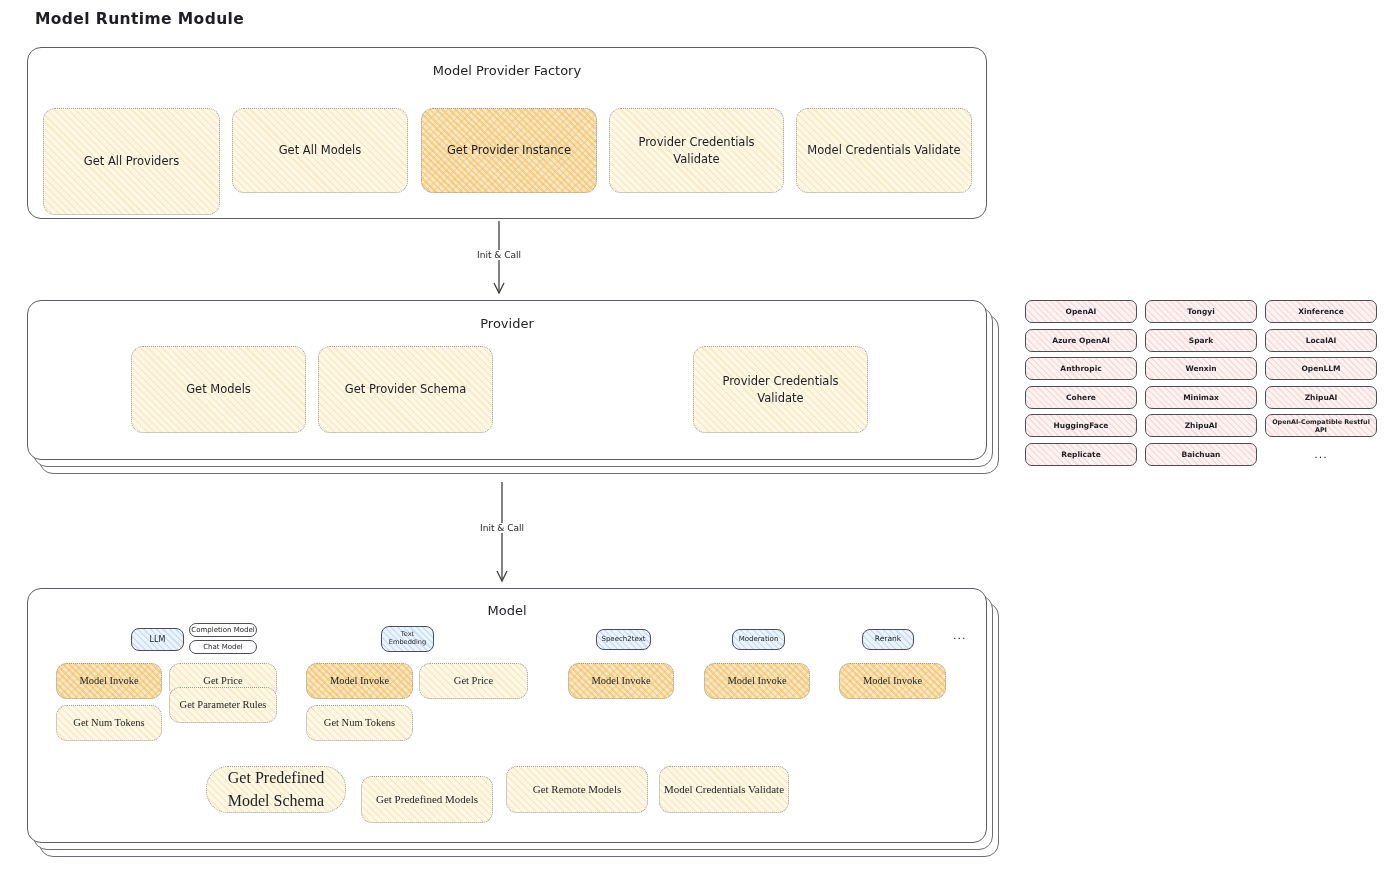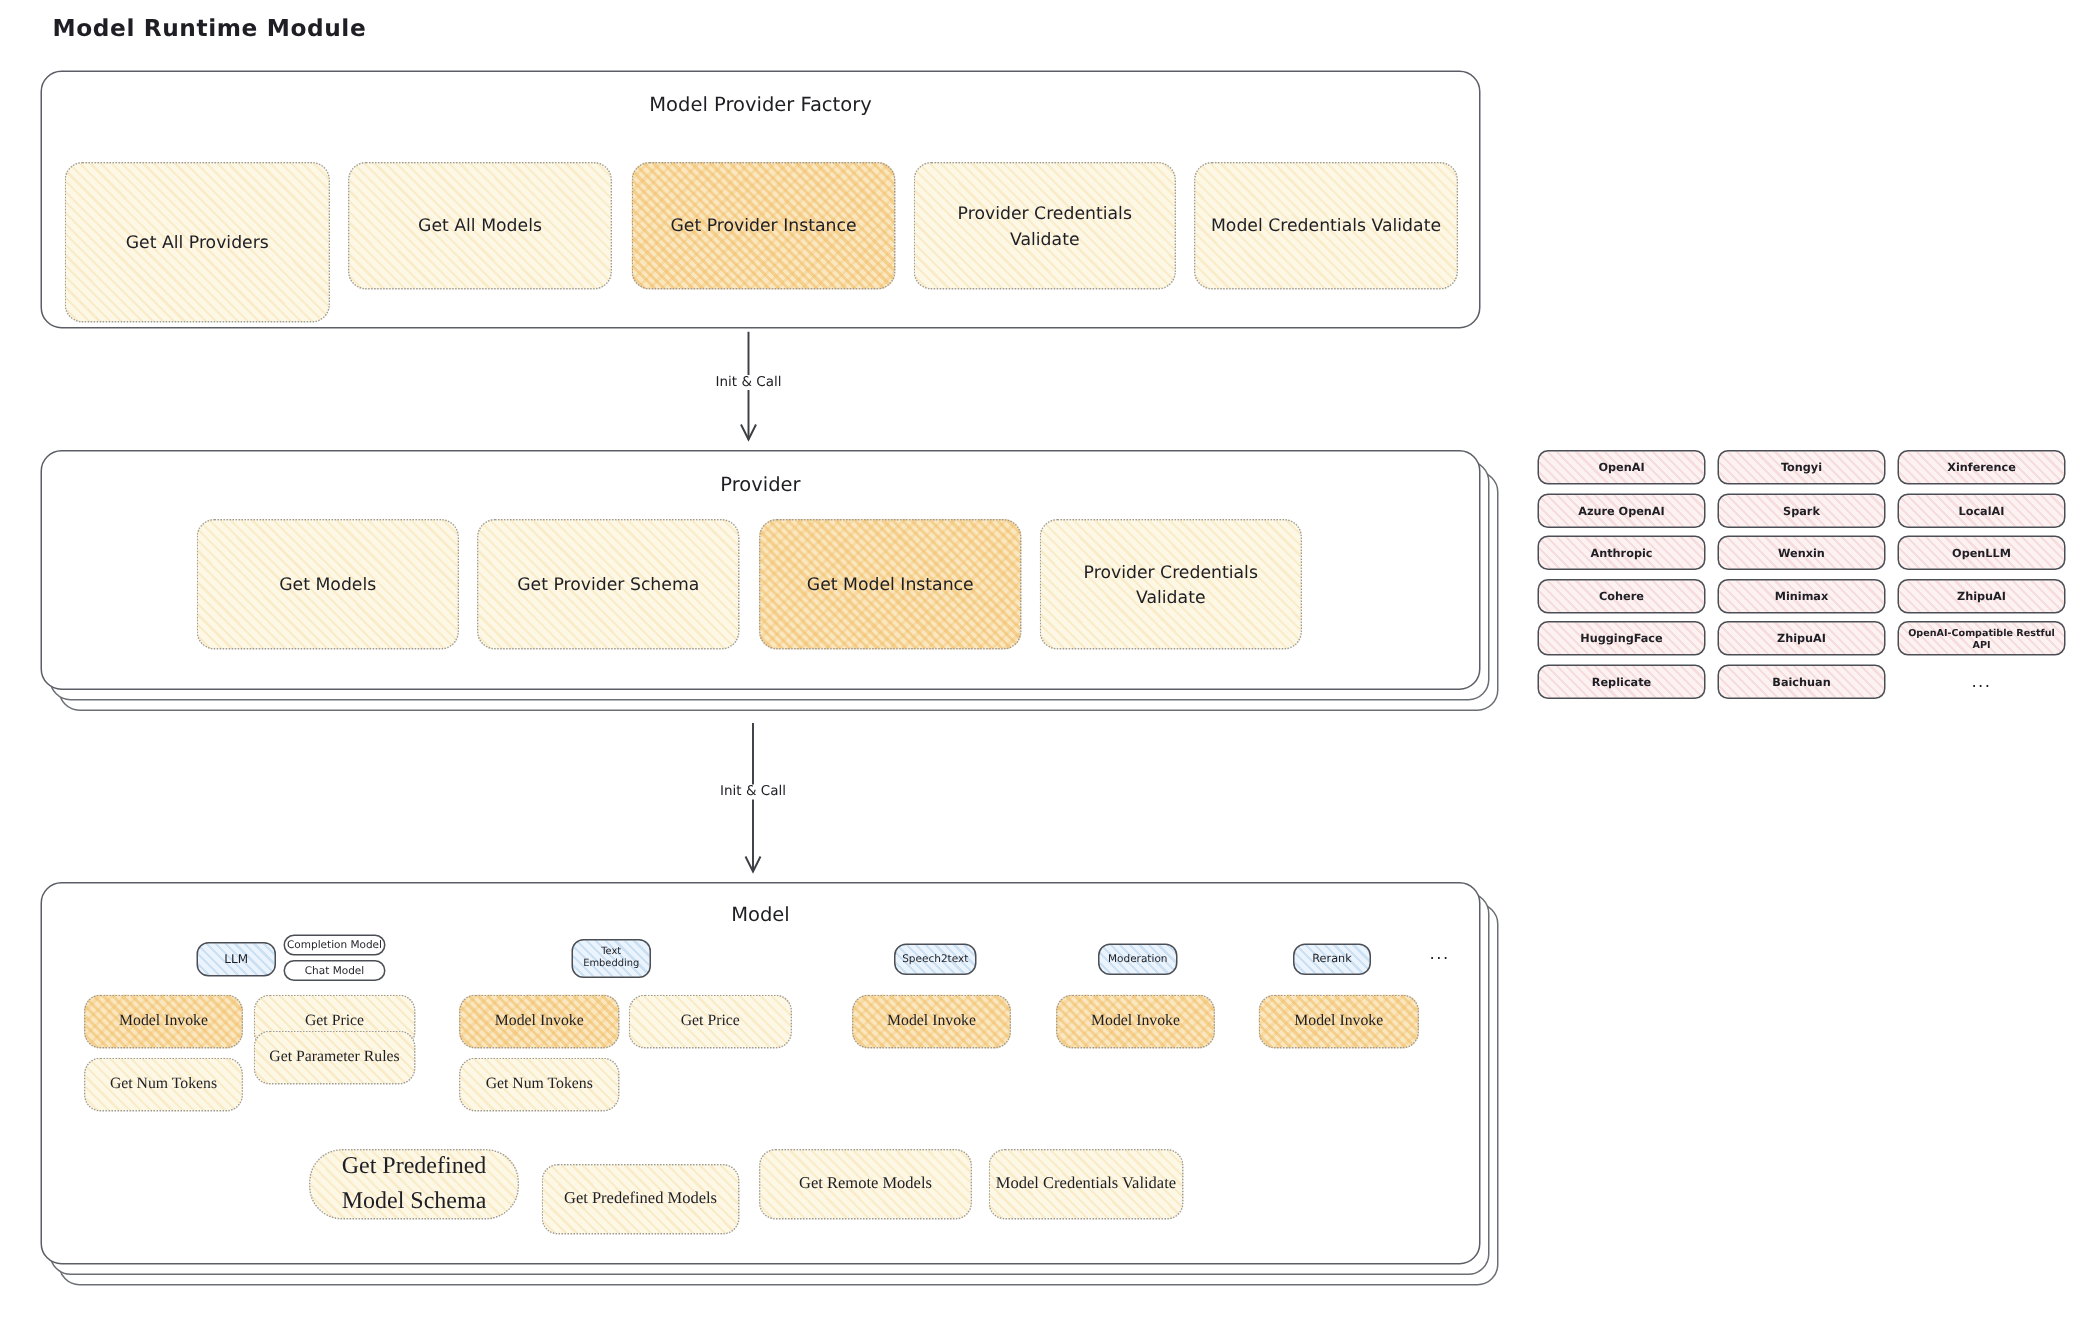--- a/index.html
+++ b/index.html
@@ -71,21 +71,20 @@
     </svg>
     <div class="arrow-label" style="left:6px; top:29px;">Init &amp; Call</div>
   </div>
 
   <div class="stack-layer" style="left:39px; top:314px; width:960px; height:160px;"></div>
   <div class="stack-layer" style="left:33px; top:307px; width:960px; height:160px;"></div>
   <div class="big-box" style="left:27px; top:300px; width:960px; height:160px;">
     <div class="box-title" style="top:15px;">Provider</div>
     <div class="btn dotted hatch-yellow big-btn" style="left:103px; top:45px; width:175px; height:87px;">Get Models</div>
     <div class="btn dotted hatch-yellow big-btn" style="left:290px; top:45px; width:175px; height:87px;">Get Provider Schema</div>
-    <div class="btn dotted hatch-orange big-btn" style="left:478px; top:45px; width:175px; height:87px;">Get Model Instance</div>
     <div class="btn dotted hatch-yellow big-btn" style="left:665px; top:45px; width:175px; height:87px;">Provider Credentials Validate</div>
   </div>
 
   <div class="grid-panel">
     <div class="pink-btn hatch-pink">OpenAI</div>
     <div class="pink-btn hatch-pink">Tongyi</div>
     <div class="pink-btn hatch-pink">Xinference</div>
     <div class="pink-btn hatch-pink">Azure OpenAI</div>
     <div class="pink-btn hatch-pink">Spark</div>
     <div class="pink-btn hatch-pink">LocalAI</div>

